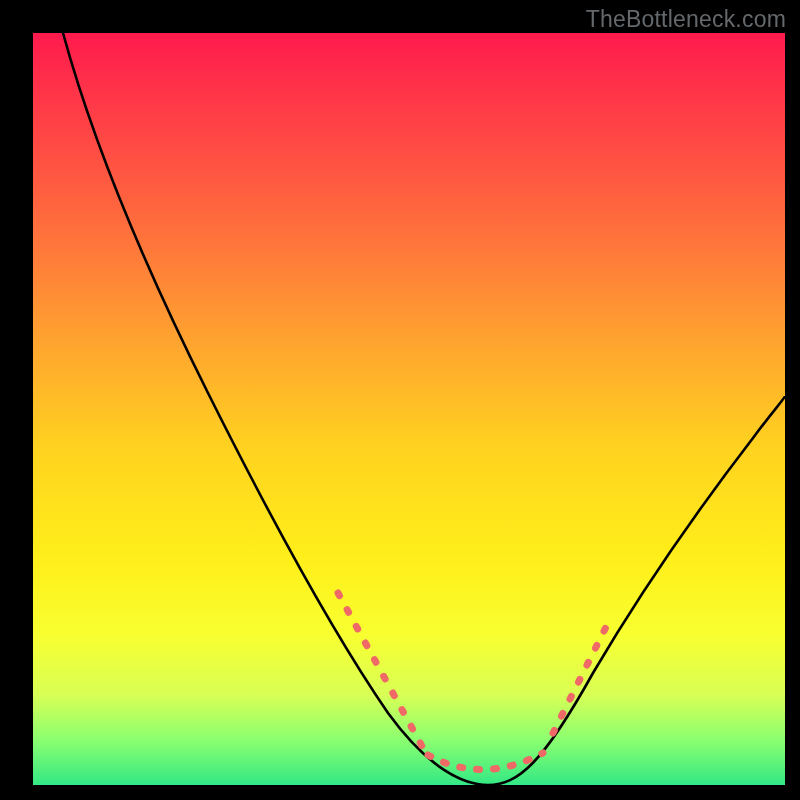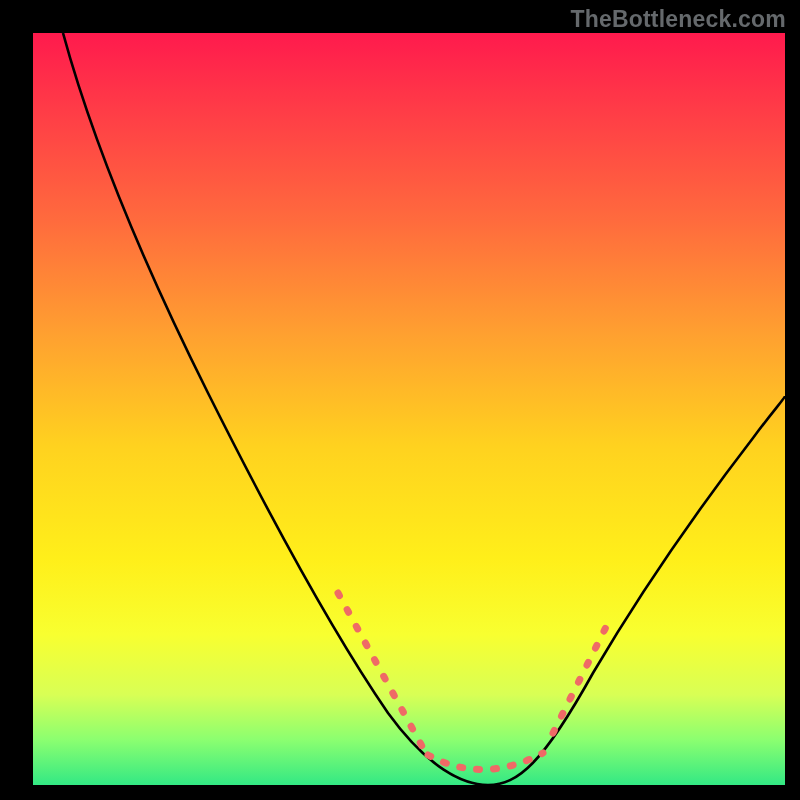--- a/index.html
+++ b/index.html
@@ -27,21 +27,21 @@
       #d8ff55 88%,
       #8bff70 94%,
       #33e884 100%);
   }
   .watermark {
     position: absolute;
     top: 6px;
     right: 14px;
     font-family: Arial, Helvetica, sans-serif;
     font-size: 23px;
-    font-weight: 700;
+    font-weight: 400;
     color: #65696c;
     letter-spacing: 0.2px;
   }
   svg.curve {
     position: absolute;
     left: 0;
     top: 0;
     width: 752px;
     height: 752px;
   }

